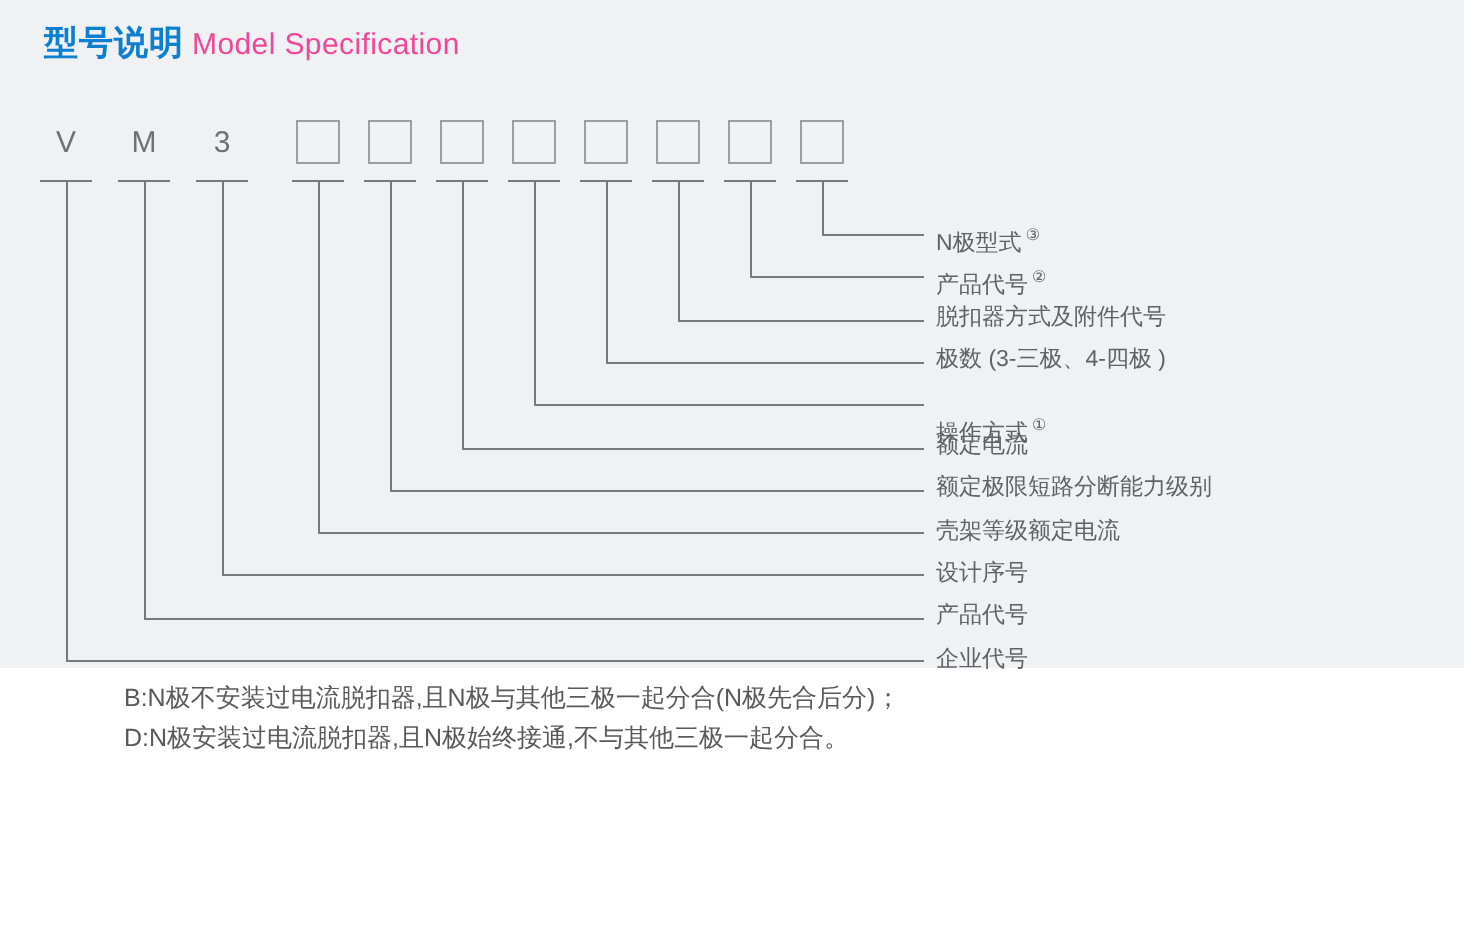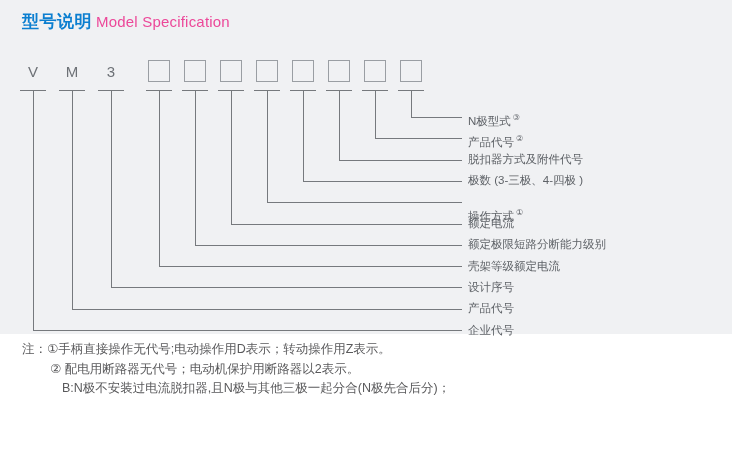--- a/index.html
+++ b/index.html
@@ -122,16 +122,15 @@
     <div class="lbl" style="top: 89.7px; margin-top: 10px;"><span>操作方式</span><sup>①</sup></div>
     <div class="lbl" style="top: 111px;"><span>额定电流</span></div>
     <div class="lbl" style="top: 132.3px;"><span>额定极限短路分断能力级别</span></div>
     <div class="lbl" style="top: 153.6px;"><span>壳架等级额定电流</span></div>
     <div class="lbl" style="top: 174.9px;"><span>设计序号</span></div>
     <div class="lbl" style="top: 196.2px;"><span>产品代号</span></div>
     <div class="lbl" style="top: 217.5px;"><span>企业代号</span></div>
   </div>
 
 <div id="notes">
-    <div class="note-line"><span>注：</span><span>①手柄直接操作无代号;电动操作用D表示；转动操作用Z表示。</span></div>
-    <div class="note-line ind1"><span>② 配电用断路器无代号；电动机保护用断路器以2表示。</span></div>
     <div class="note-line ind2"><span>B:N极不安装过电流脱扣器,且N极与其他三极一起分合(N极先合后分)；</span></div>
+    <div class="note-line ind2"><span>D:N极安装过电流脱扣器,且N极始终接通,不与其他三极一起分合。</span></div>
   </div>
 
 </body></html>

